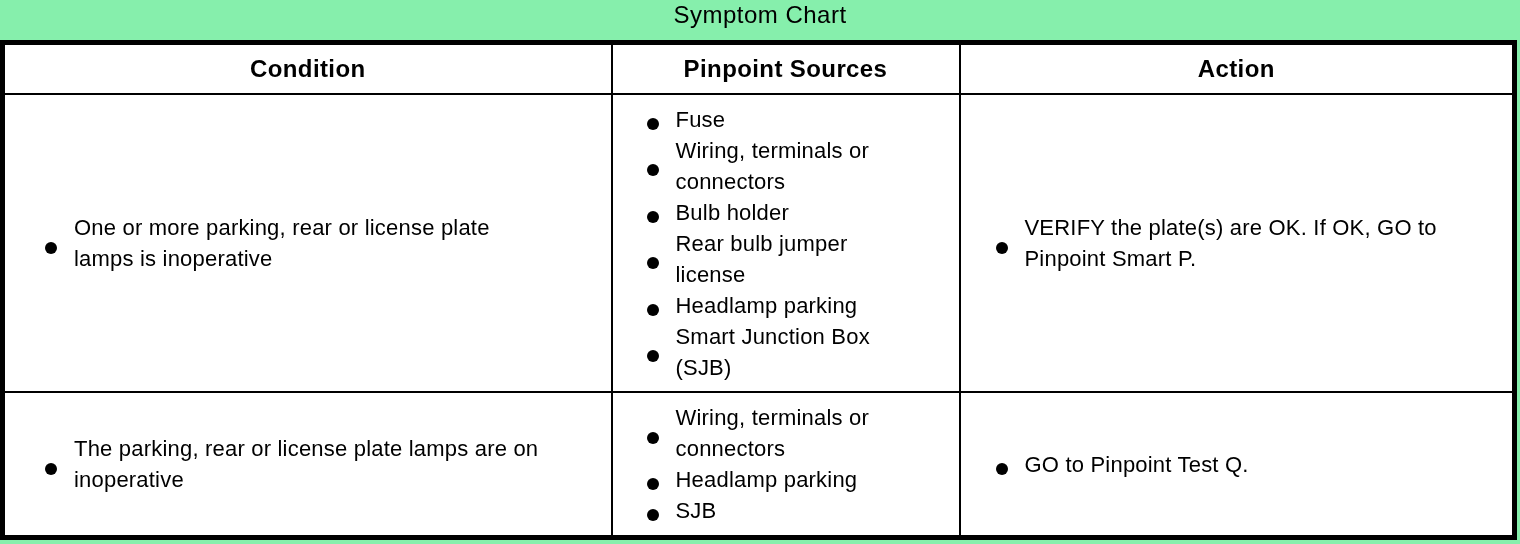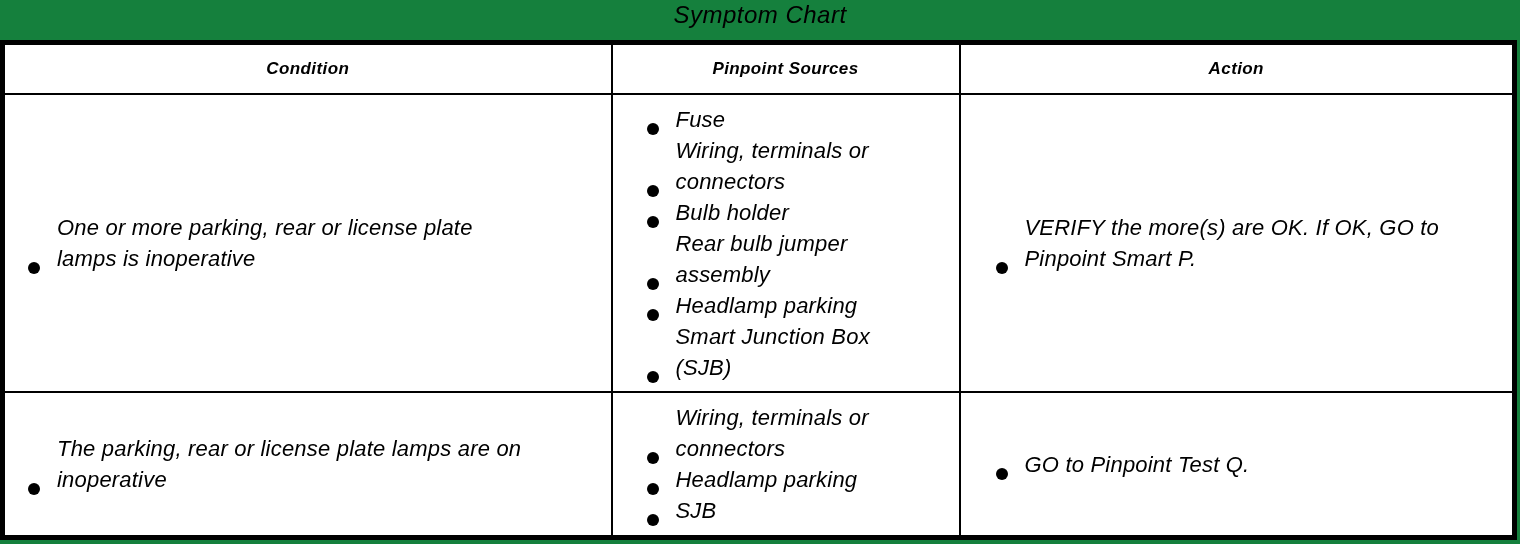--- a/index.html
+++ b/index.html
@@ -1,23 +1,22 @@
 <!DOCTYPE html>
 <html><head>
 <meta charset="utf-8">
 <style>
   html, body { margin: 0; padding: 0; background: #ffffff; }
   .page {
     position: relative;
     width: 1520px;
     height: 544px;
-    background: #15803d;
+    background: #86efac;
     font-family: "Liberation Sans", sans-serif;
     color: #000;
-    font-style: italic;
   }
   .doc-title {
     position: absolute;
     top: 1px;
     left: 0;
     width: 1520px;
     text-align: center;
     font-size: 24px;
     font-weight: 400;
     letter-spacing: 0.5px;
@@ -34,46 +33,46 @@
     border: 5px solid #000;
     background: #fff;
   }
   .symptom-table th, .symptom-table td {
     border: 2px solid #000;
     padding: 0;
     vertical-align: middle;
     background: #fff;
   }
   .symptom-table th {
-    font-size: 17px;
+    font-size: 24px;
     font-weight: 700;
     letter-spacing: 0.4px;
     text-align: center;
     height: 48px;
   }
   .cell-inner {
     font-size: 22px;
     line-height: 31px;
     letter-spacing: 0.2px;
   }
   .li {
     display: flex;
-    align-items: flex-end;
+    align-items: center;
   }
   .bullet {
     flex: 0 0 auto;
     width: 12px;
     height: 12px;
     margin-top: 9px;
     margin-right: 17px;
     border-radius: 50%;
     background: #000;
   }
   .li-text .line { display: block; white-space: nowrap; }
-  td.col-condition .cell-inner { padding-left: 23px; padding-right: 10px; }
+  td.col-condition .cell-inner { padding-left: 40px; padding-right: 10px; }
   td.col-sources   .cell-inner { padding-left: 34px; padding-right: 8px; }
   td.col-action    .cell-inner { padding-left: 35px; padding-right: 10px; }
 </style>
 </head>
 <body>
 
 <div class="page">
 
   <div class="doc-title">Symptom Chart</div>
 
@@ -121,21 +120,21 @@
             <div class="li">
               <span class="bullet"></span>
               <span class="li-text">
                 <span class="line">Bulb holder</span>
               </span>
             </div>
             <div class="li">
               <span class="bullet"></span>
               <span class="li-text">
                 <span class="line">Rear bulb jumper</span>
-                <span class="line">assembly</span>
+                <span class="line">license</span>
               </span>
             </div>
             <div class="li">
               <span class="bullet"></span>
               <span class="li-text">
                 <span class="line">Headlamp parking</span>
               </span>
             </div>
             <div class="li">
               <span class="bullet"></span>
@@ -144,21 +143,21 @@
                 <span class="line">(SJB)</span>
               </span>
             </div>
           </div>
         </td>
         <td class="col-action">
           <div class="cell-inner">
             <div class="li">
               <span class="bullet"></span>
               <span class="li-text">
-                <span class="line">VERIFY the more(s) are OK. If OK, GO to</span>
+                <span class="line">VERIFY the plate(s) are OK. If OK, GO to</span>
                 <span class="line">Pinpoint Smart P.</span>
               </span>
             </div>
           </div>
         </td>
       </tr>
       <tr style="height:145px;">
         <td class="col-condition">
           <div class="cell-inner">
             <div class="li">

